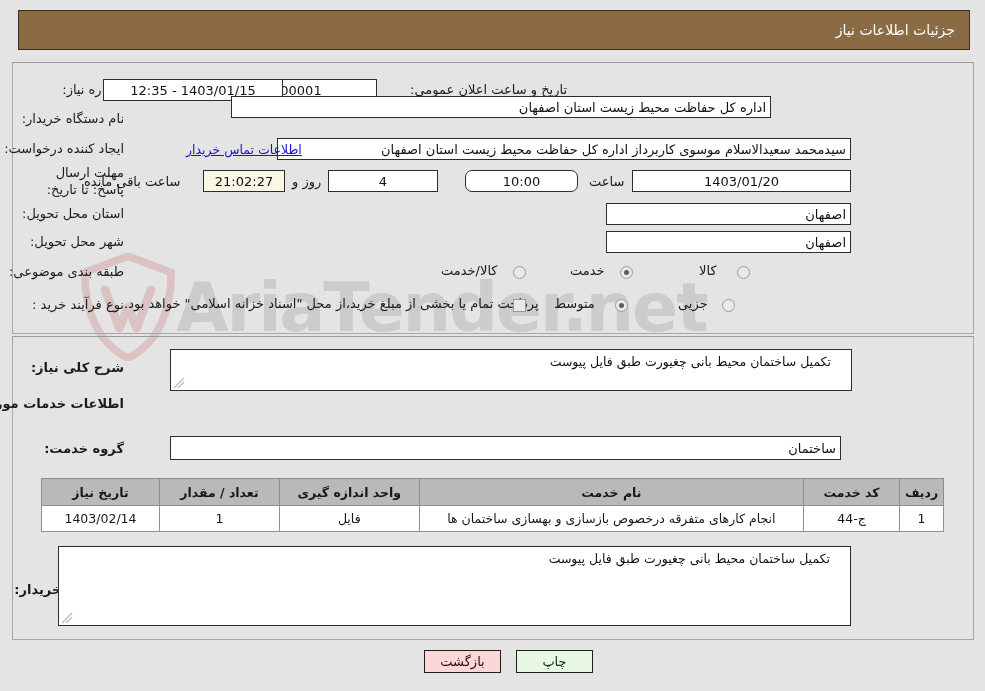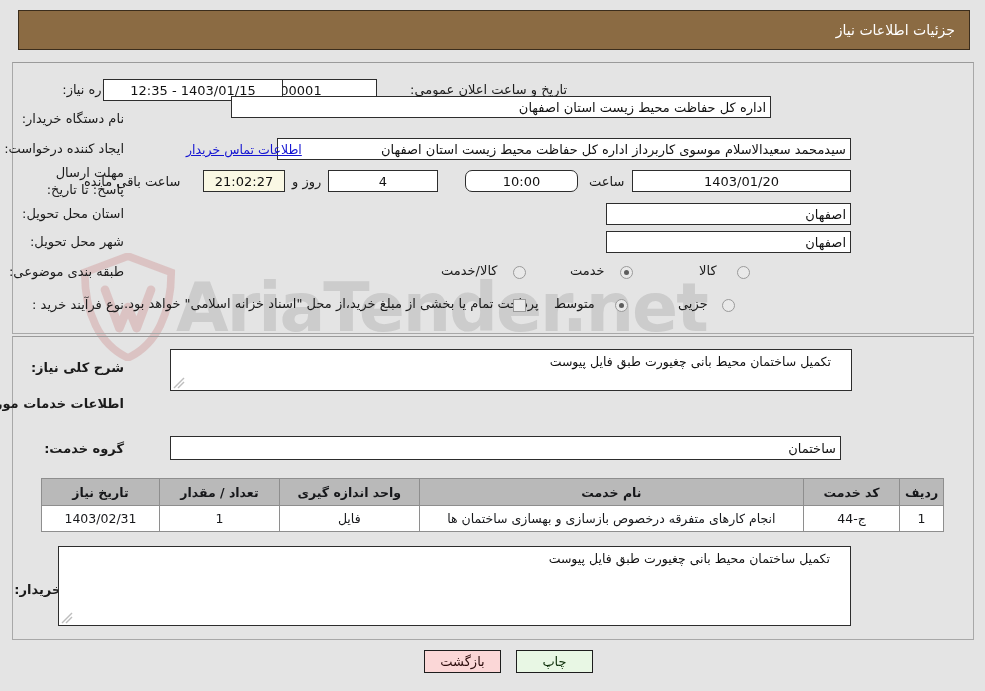--- a/index.html
+++ b/index.html
@@ -295,21 +295,21 @@
         <th style="width:118px;">تاریخ نیاز</th>
       </tr>
     </thead>
     <tbody>
       <tr>
         <td>1</td>
         <td>ج-44</td>
         <td class="name">انجام کارهای متفرقه درخصوص بازسازی و بهسازی ساختمان ها</td>
         <td>فایل</td>
         <td>1</td>
-        <td>1403/02/31</td>
+        <td>1403/02/14</td>
       </tr>
     </tbody>
   </table>
 
   <div class="lbl lbl-b" style="right:861px; top:582px;">توضیحات خریدار:</div>
   <div class="ta" style="left:58px; top:546px; width:793px; height:80px;">
     <div style="text-align:right;">تکمیل ساختمان محیط بانی چغیورت طبق فایل پیوست</div>
     <svg class="grip" viewBox="0 0 12 12">
       <line x1="1" y1="11" x2="11" y2="1" stroke="#8a8a8a" stroke-width="1.4"></line>
       <line x1="5" y1="11" x2="11" y2="5" stroke="#8a8a8a" stroke-width="1.4"></line>

